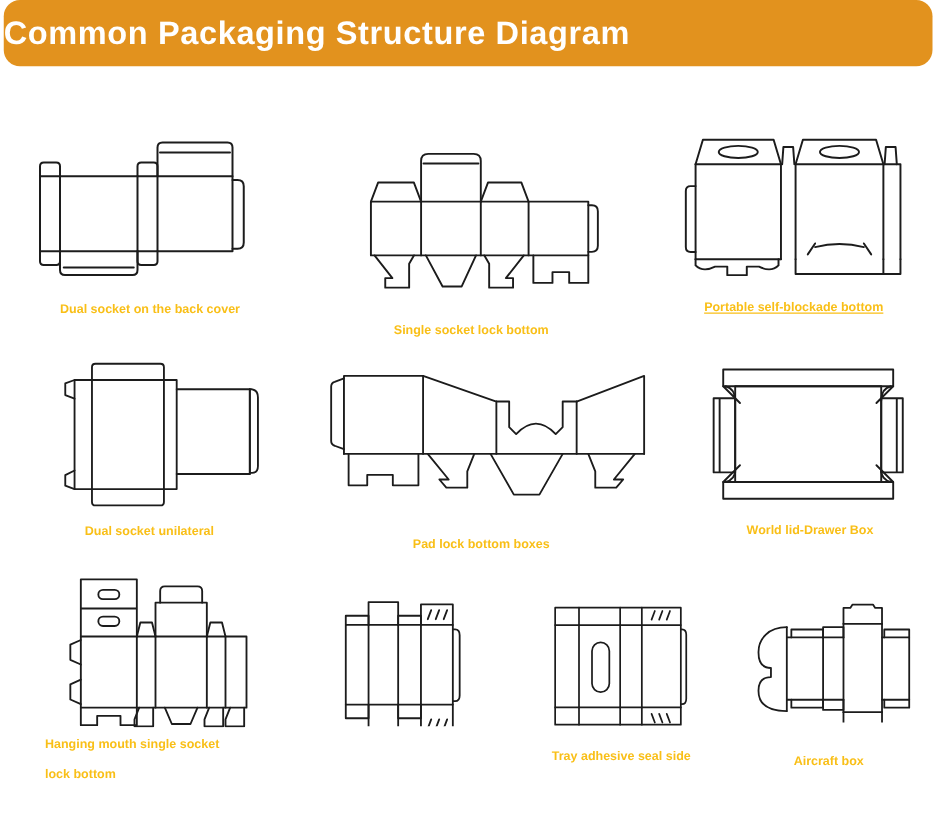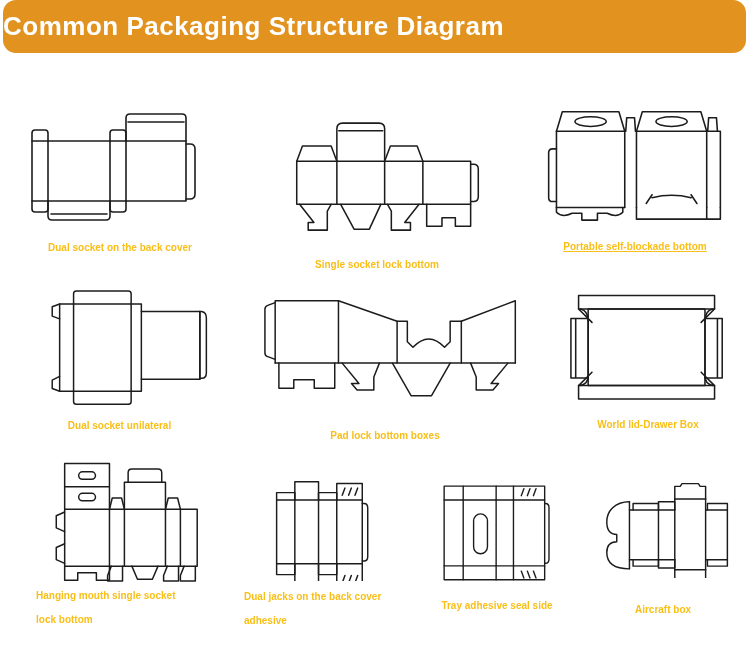--- a/index.html
+++ b/index.html
@@ -160,21 +160,20 @@
       <path d="M64,46 V38 H84 V46"></path>
       <path d="M84,46 V28 H112 V46"></path>
       <path d="M90,41 L93,33 M97,41 L100,33 M104,41 L107,33"></path>
       <path d="M18,116 V128 H38 V116"></path>
       <path d="M38,116 V140 H64 V116"></path>
       <path d="M64,116 V128 H84 V116"></path>
       <path d="M84,116 V142 H112 V116"></path>
       <path d="M90,137 L93,129 M97,137 L100,129 M104,137 L107,129"></path>
       <path d="M112,50 H114 Q118,50 118,55 V108 Q118,113 114,113 H112"></path>
     </svg>
-    <div class="lbl left" style="margin-top:4px;width:150px;">Dual jacks on the back cover adhesive</div>
   </div>
 
   <div class="cell" style="left:412px;top:460px;width:170px;">
     <svg width="130" height="126" viewBox="0 0 150 145">
       <path d="M14,46 V30 H130 V46"></path>
       <path d="M36,30 V46 M74,30 V46 M94,30 V46"></path>
       <path d="M14,46 H130 V122 H14 Z"></path>
       <path d="M36,46 V122 M74,46 V122 M94,46 V122"></path>
       <rect x="48" y="62" width="16" height="46" rx="8"></rect>
       <path d="M130,50 H131 Q135,50 135,55 V114 Q135,119 131,119 H130"></path>

